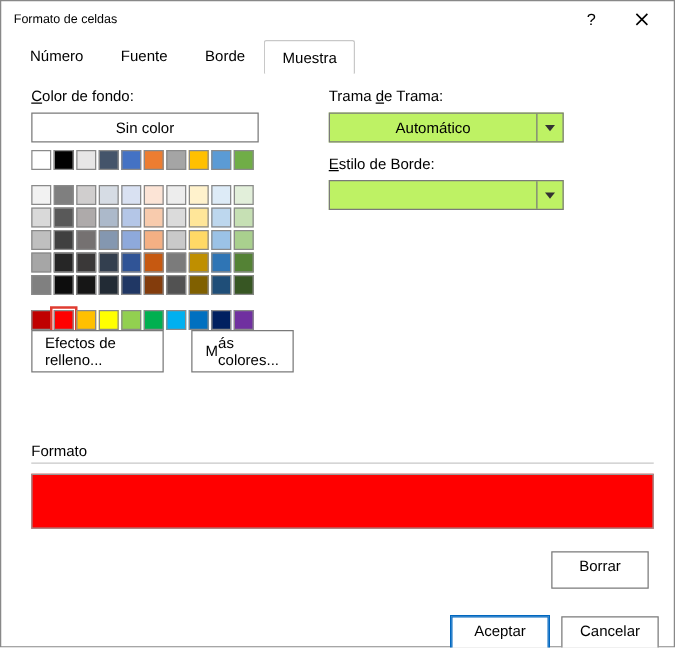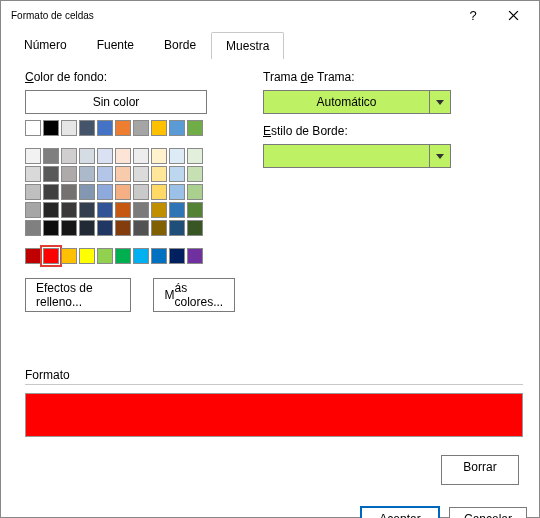--- a/index.html
+++ b/index.html
@@ -16,21 +16,21 @@
   .left{width:210px}
   .right{flex:1}
   .lbl{margin:2px 0 6px 0;font-size:12px}
   .lbl .u{text-decoration:underline}
   .nocolor{width:180px;height:22px;border:1px solid #7a7a7a;display:flex;align-items:center;justify-content:center;margin-bottom:6px;background:#fff}
   .palette{display:flex;flex-direction:column;gap:2px}
   .prow{display:flex;gap:2px}
   .sw{width:16px;height:16px;border:1px solid #8a8a8a;box-sizing:border-box}
   .gap{height:8px}
   .sel{outline:2px solid #e03c31;outline-offset:1px}
-  .btns{display:flex;gap:22px;margin-top:14px}
+  .btns{display:flex;gap:22px;margin-top:0}
   .pbtn{border:1px solid #7a7a7a;background:#fff;padding:4px 10px;font-size:12px;height:24px;display:flex;align-items:center}
   .combo{width:186px;height:22px;border:1px solid #7a7a7a;display:flex;align-items:center;background:#bef264}
   .combo .txt{flex:1;text-align:center;font-size:12px}
   .combo .arr{width:20px;height:100%;border-left:1px solid #7a7a7a;display:flex;align-items:center;justify-content:center}
   .combo .arr span{display:inline-block;border-left:4px solid transparent;border-right:4px solid transparent;border-top:5px solid #333}
   .muestra{margin-top:56px}
   .mtitle{font-size:12px;margin-bottom:2px}
   .mline{height:1px;background:#c8c8c8;margin-bottom:8px}
   .sample{height:42px;border:1px solid #999;background:#ff0000}
   .borrar-row{display:flex;justify-content:flex-end;margin-top:18px;padding-right:4px}

